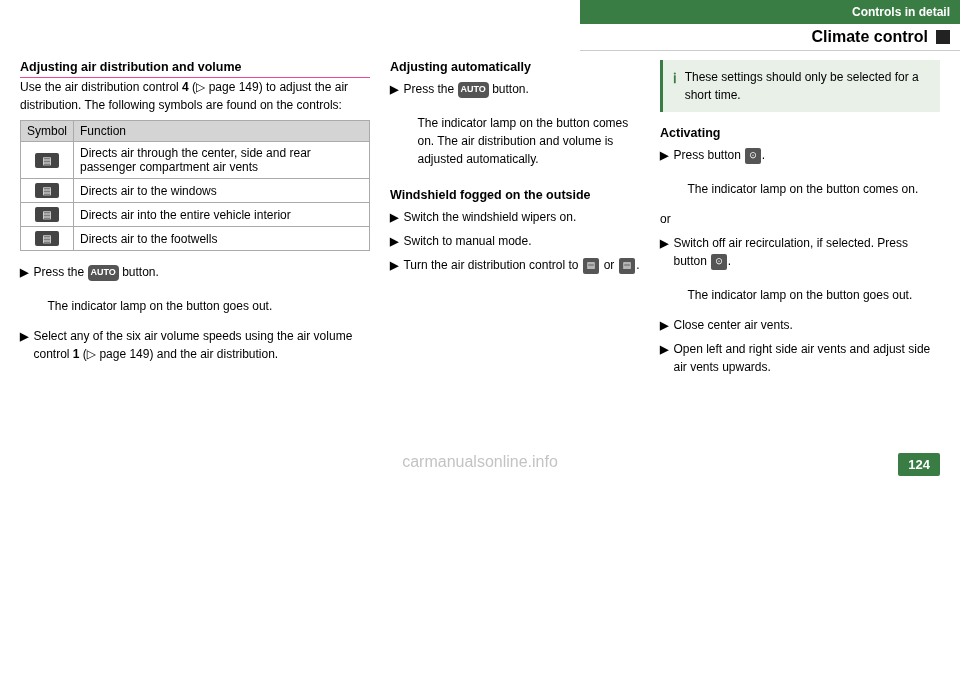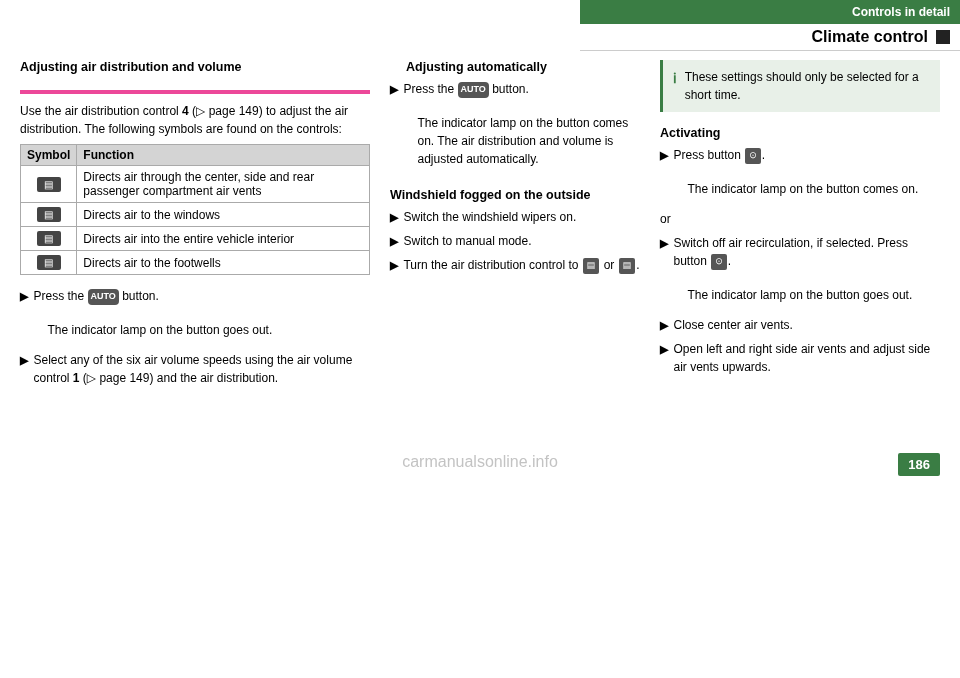--- a/index.html
+++ b/index.html
@@ -85,23 +85,23 @@
     }
 
     .col-right {
       flex: 1;
     }
 
     
     .section-title {
       font-weight: bold;
       font-size: 12.5px;
-      border-bottom: 4px solid #ec4899;
-      padding-bottom: 16px;
-      margin-bottom: 8px;
+      border-bottom: 1px solid #ec4899;
+      padding-bottom: 3px;
+      margin-bottom: 0;
     }
 
     .section-subtitle {
       font-weight: bold;
       font-size: 12.5px;
       margin-top: 14px;
       margin-bottom: 6px;
     }
 
     p {
@@ -116,21 +116,21 @@
       border-collapse: collapse;
       margin-top: 6px;
       margin-bottom: 12px;
       font-size: 12px;
     }
 
     .symbol-table th {
       background: #d4d4d4;
       border: 1px solid #aaa;
       padding: 3px 6px;
-      font-weight: bold;
+      font-weight: normal;
       text-align: left;
     }
 
     .symbol-table td {
       border: 1px solid #aaa;
       padding: 4px 6px;
       vertical-align: middle;
     }
 
     .symbol-cell {
@@ -322,21 +322,21 @@
 
       <div class="bullet-item">
         <span class="bullet-arrow">▶</span>
         <div class="bullet-content">
           Select any of the six air volume speeds using the air volume control <strong>1</strong> (▷ page 149) and the air distribution.
         </div>
       </div>
     </div>
 
     <div class="col-middle">
-      <div class="section-subtitle" style="margin-top:0;margin-left:16px;">Adjusting automatically</div>
+      <div class="section-subtitle" style="margin-top:0;">Adjusting automatically</div>
 
       <div class="bullet-item">
         <span class="bullet-arrow">▶</span>
         <div class="bullet-content">
           Press the <span class="auto-btn">AUTO</span> button.
           <div class="bullet-sub">The indicator lamp on the button comes on. The air distribution and volume is adjusted automatically.</div>
         </div>
       </div>
 
       <div class="section-subtitle">Windshield fogged on the outside</div>
@@ -392,17 +392,17 @@
       </div>
 
       <div class="bullet-item">
         <span class="bullet-arrow">▶</span>
         <div class="bullet-content">Open left and right side air vents and adjust side air vents upwards.</div>
       </div>
     </div>
 
   </div>
 
-  <div class="page-number">186</div>
+  <div class="page-number">124</div>
 
   <div class="watermark">carmanualsonline.info</div>
 
 </div>
 
 </body></html>

